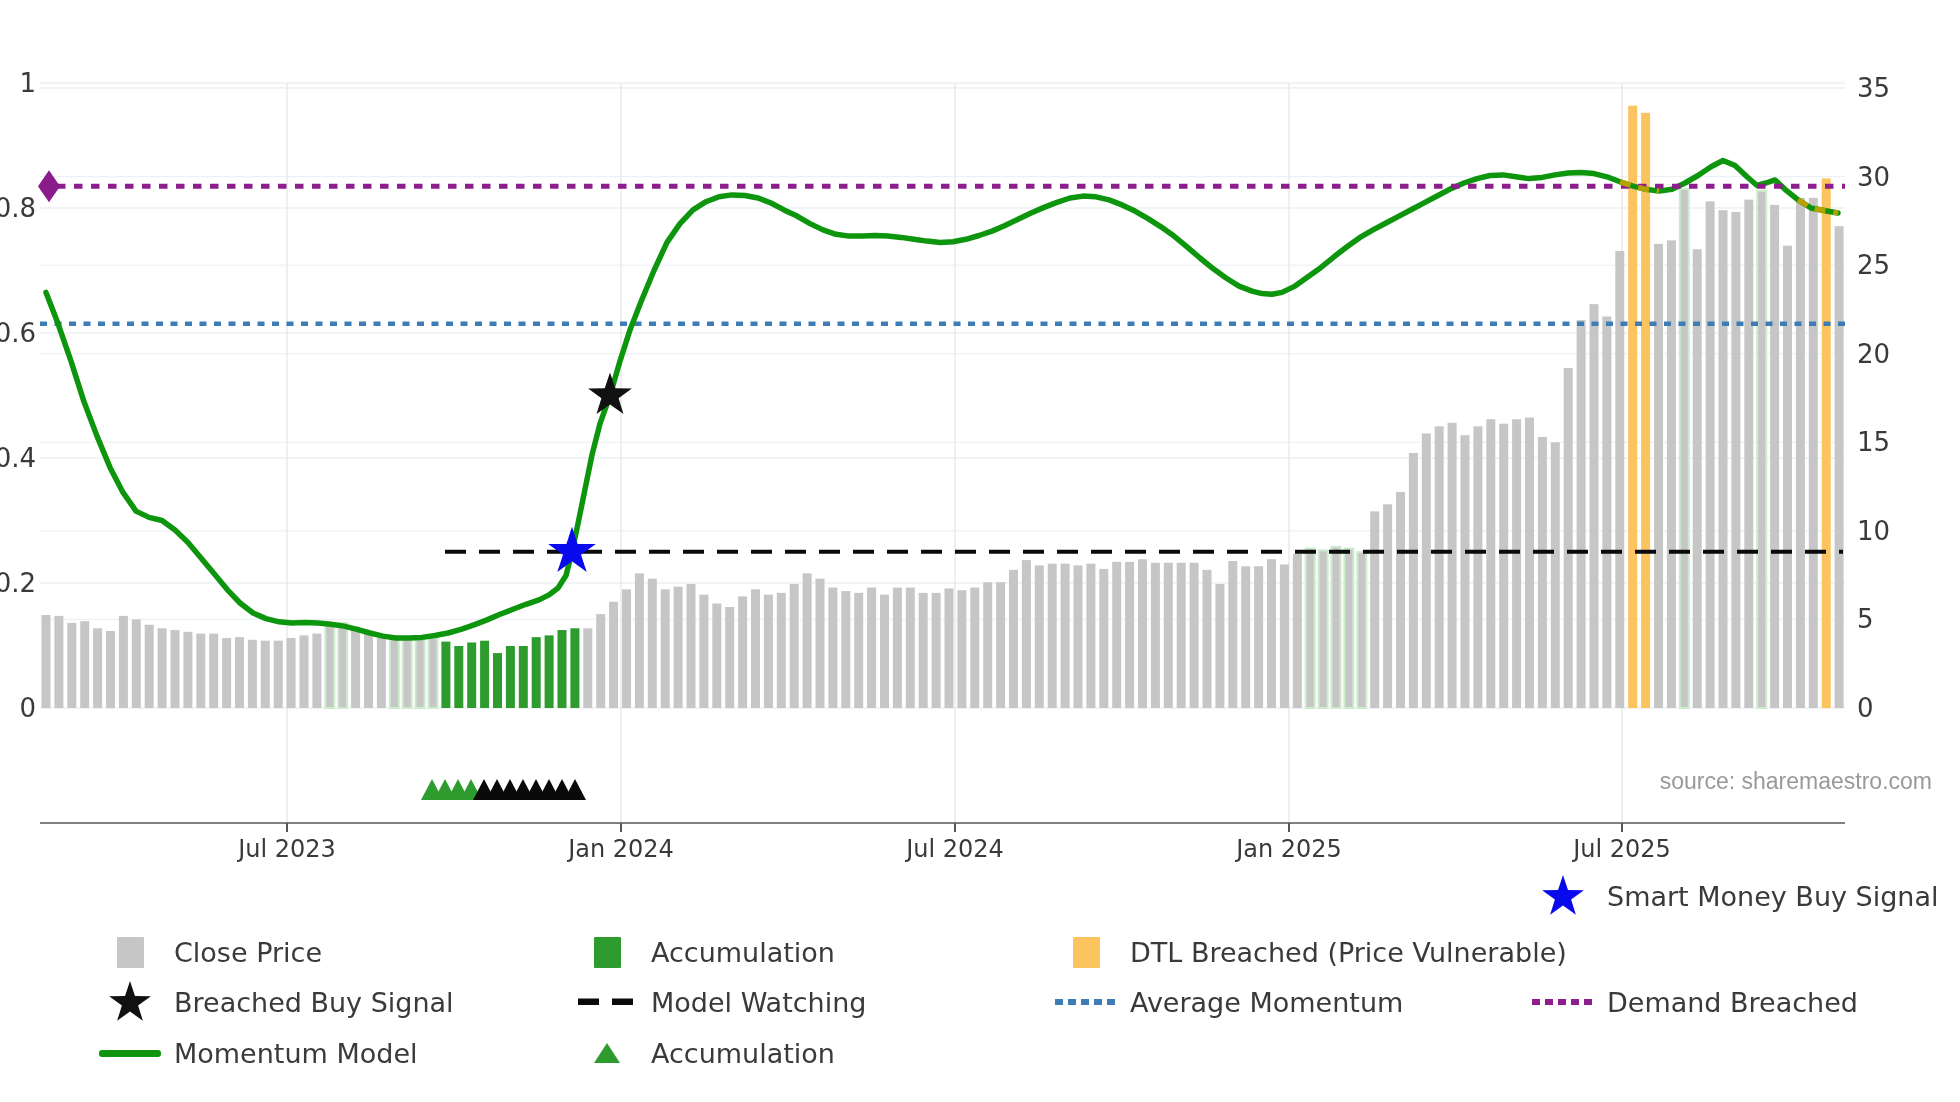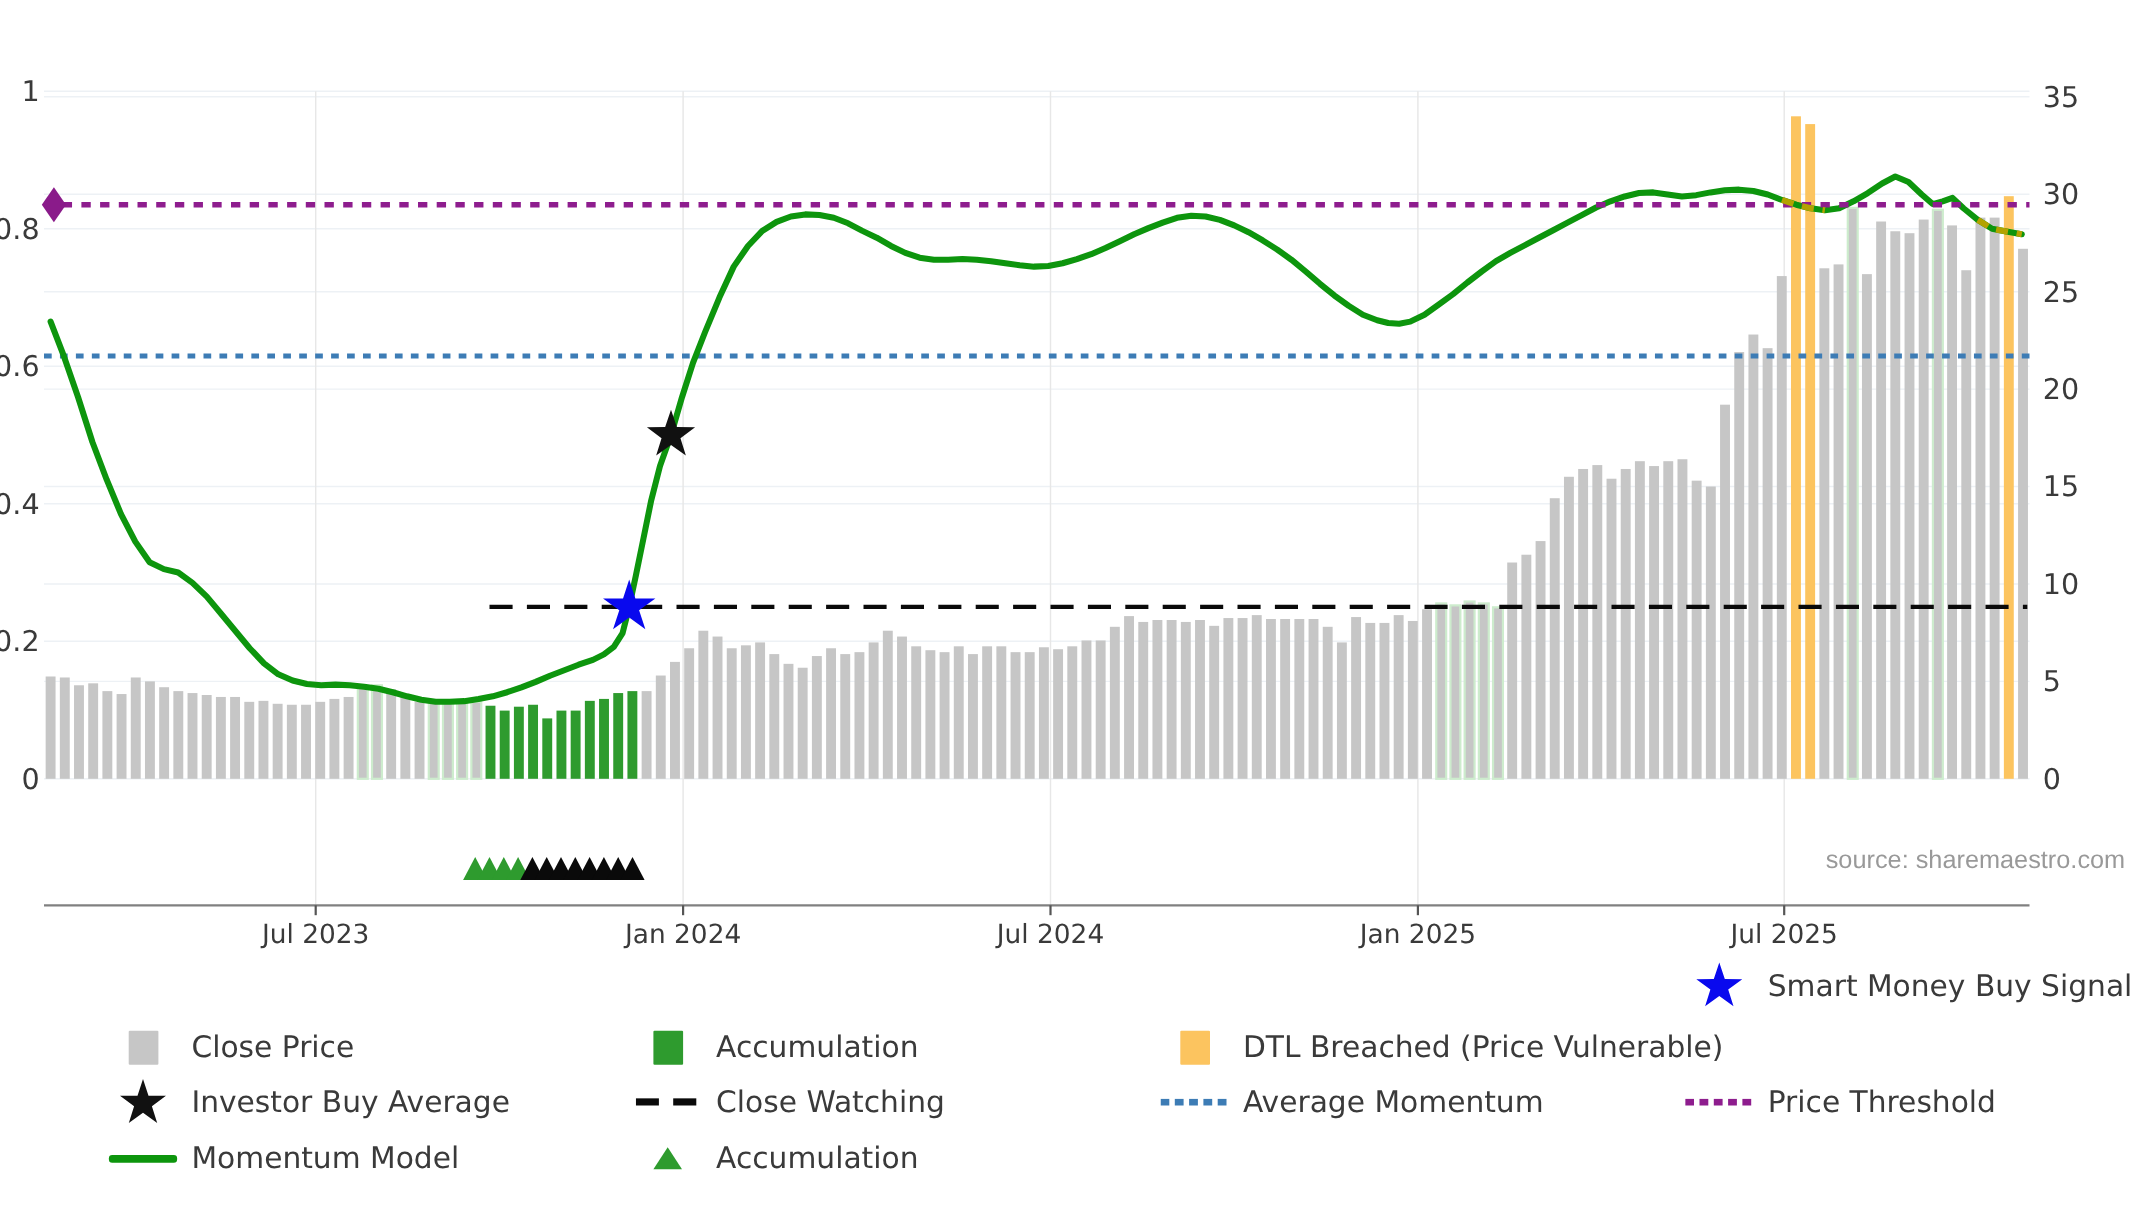--- a/index.html
+++ b/index.html
@@ -252,30 +252,30 @@
           </svg>
         </span>
         <span class="legend-label">Smart Money Buy Signal</span>
       </div>
       <div class="legend-item" style="left: 94px; top: 978px;">
         <span class="legend-icon">
           <svg width="50" height="50">
             <polygon points="25.0,4.0 30.0,19.1 45.9,19.2 33.1,28.6 37.9,43.8 25.0,34.5 12.1,43.8 16.9,28.6 4.1,19.2 20.0,19.1" fill="#111111"></polygon>
           </svg>
         </span>
-        <span class="legend-label">Investor Buy Average</span>
+        <span class="legend-label">Breached Buy Signal</span>
       </div>
       <div class="legend-item" style="left: 571px; top: 978px;">
         <span class="legend-icon">
           <svg width="58" height="8">
             <rect x="0" y="0.5" width="21" height="6.5" fill="#0a0a0a"></rect>
             <rect x="34" y="0.5" width="21" height="6.5" fill="#0a0a0a"></rect>
           </svg>
         </span>
-        <span class="legend-label">Close Watching</span>
+        <span class="legend-label">Model Watching</span>
       </div>
       <div class="legend-item" style="left: 1050px; top: 978px;">
         <span class="legend-icon">
           <svg width="62" height="8">
             <rect x="0" y="1" width="8" height="6" fill="#3d7cb5"></rect>
             <rect x="13" y="1" width="8" height="6" fill="#3d7cb5"></rect>
             <rect x="26" y="1" width="8" height="6" fill="#3d7cb5"></rect>
             <rect x="39" y="1" width="8" height="6" fill="#3d7cb5"></rect>
             <rect x="52" y="1" width="8" height="6" fill="#3d7cb5"></rect>
           </svg>
@@ -285,21 +285,21 @@
       <div class="legend-item" style="left: 1527px; top: 978px;">
         <span class="legend-icon">
           <svg width="62" height="8">
             <rect x="0" y="1" width="8" height="6" fill="#8e1d8e"></rect>
             <rect x="13" y="1" width="8" height="6" fill="#8e1d8e"></rect>
             <rect x="26" y="1" width="8" height="6" fill="#8e1d8e"></rect>
             <rect x="39" y="1" width="8" height="6" fill="#8e1d8e"></rect>
             <rect x="52" y="1" width="8" height="6" fill="#8e1d8e"></rect>
           </svg>
         </span>
-        <span class="legend-label">Price Threshold</span>
+        <span class="legend-label">Demand Breached</span>
       </div>
       <div class="legend-item" style="left: 94px; top: 1029px;">
         <span class="legend-icon">
           <span class="sw-line" style="background:#0d950d"></span>
         </span>
         <span class="legend-label">Momentum Model</span>
       </div>
       <div class="legend-item" style="left: 571px; top: 1029px;">
         <span class="legend-icon">
           <svg width="28" height="24">

